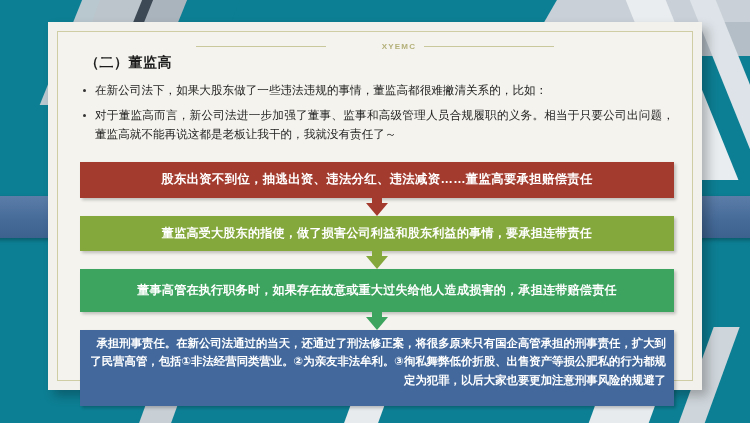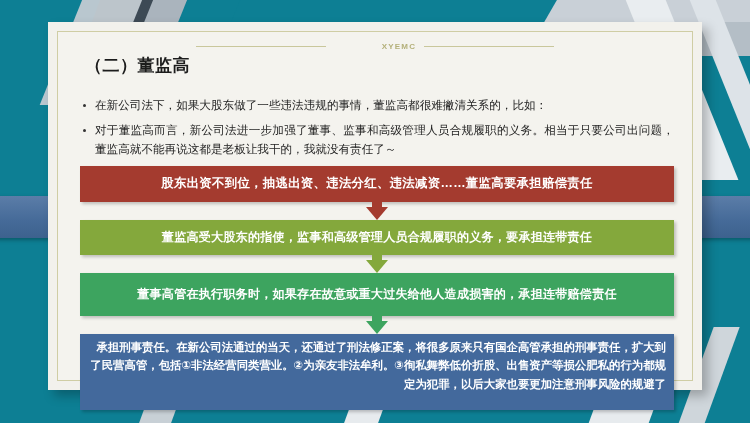--- a/index.html
+++ b/index.html
@@ -87,35 +87,35 @@
   .logo-line{height:1px;background:#c9c79c;flex:0 0 130px;}
   .logo-text{
     font-size:8px;letter-spacing:1.2px;color:#b4b07a;font-weight:bold;
     font-family:"Liberation Sans",sans-serif;
     margin-left:48px;
   }
 
   
   .content{position:absolute;left:22px;right:18px;top:22px;}
   .heading{
-    font-size:17px;font-weight:bold;color:#1c1c1c;
-    letter-spacing:.5px;margin:0 0 19px 5px;
+    font-size:14px;font-weight:bold;color:#1c1c1c;
+    letter-spacing:.5px;margin:0 0 9px 5px;
   }
   .bullets{margin:0;padding:0;list-style:none;}
   .bullet{
     position:relative;padding-left:15px;margin-bottom:7px;
     font-size:11.6px;line-height:1.58;color:#1f1f1f;text-align:justify;
   }
   .bullet:before{
     content:"";position:absolute;left:3px;top:8px;
     width:3px;height:3px;background:#333;border-radius:50%;
   }
 
   
-  .flow{margin-top:8px;}
+  .flow{margin-top:19px;}
   .bar{
     color:#fff;text-align:center;font-weight:bold;
     display:flex;align-items:center;justify-content:center;
     box-shadow:2px 2px 3px rgba(0,0,0,.22);
   }
   .bar-red{background:#a43b2f;height:36px;font-size:12.4px;letter-spacing:.3px;}
   .bar-olive{background:#84a83c;height:35px;font-size:12.1px;letter-spacing:.2px;}
   .bar-green{background:#3da45f;height:43px;font-size:12.1px;letter-spacing:.2px;}
   .bar-blue{
     background:#43699c;min-height:68px;font-size:11.4px;line-height:1.62;
@@ -197,21 +197,21 @@
         <div class="flow">
 
           <div class="bar bar-red">股东出资不到位，抽逃出资、违法分红、违法减资……董监高要承担赔偿责任</div>
           <div class="arrow-wrap">
             <div class="conn">
               <span class="arrow-stem stem1"></span>
               <span class="arrow ar1"></span>
             </div>
           </div>
 
-          <div class="bar bar-olive">董监高受大股东的指使，监事和高级管理人员合规履职的义务，要承担连带责任</div>
+          <div class="bar bar-olive">董监高受大股东的指使，做了损害公司利益和股东利益的事情，要承担连带责任</div>
           <div class="arrow-wrap">
             <div class="conn">
               <span class="arrow-stem stem2"></span>
               <span class="arrow ar2"></span>
             </div>
           </div>
 
           <div class="bar bar-green">董事高管在执行职务时，如果存在故意或重大过失给他人造成损害的，承担连带赔偿责任</div>
           <div class="arrow-wrap">
             <div class="conn">

